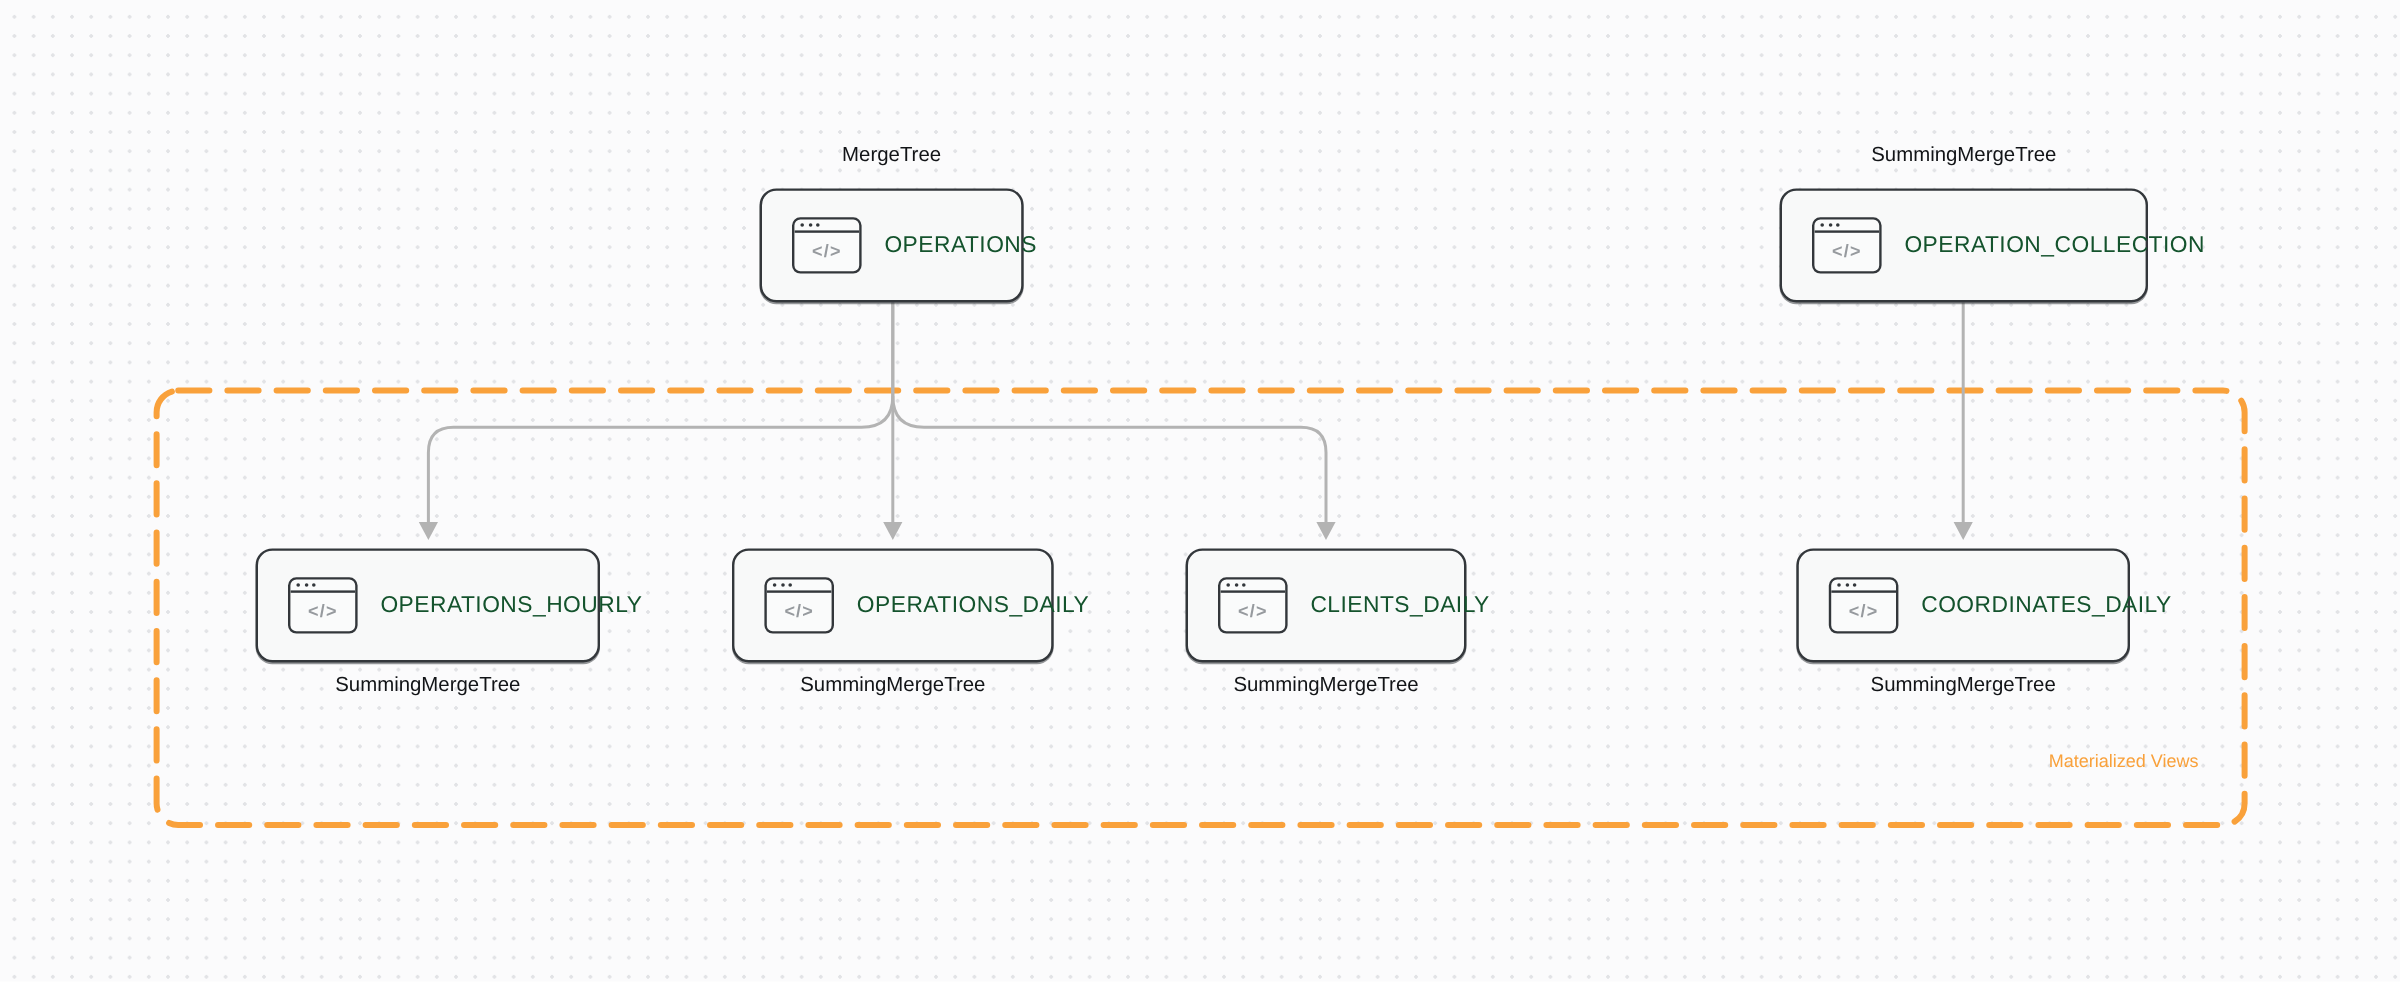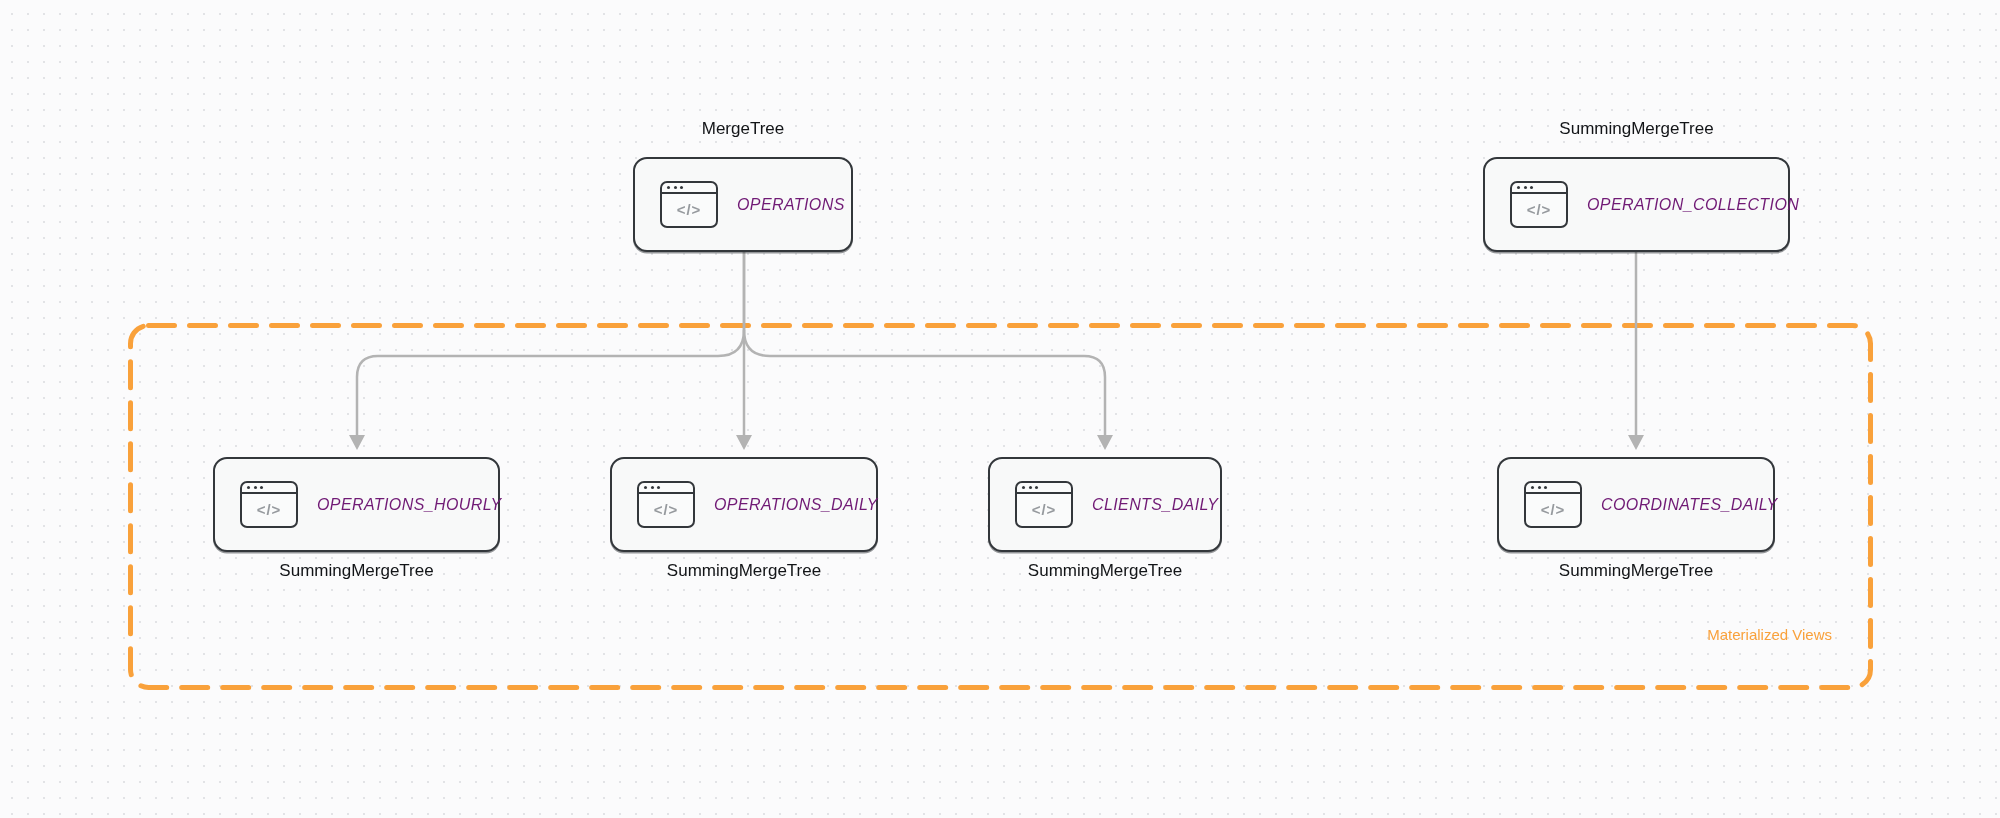--- a/index.html
+++ b/index.html
@@ -31,25 +31,24 @@
     border: 2.5px solid #33373B;
     border-radius: 14px;
     box-shadow: 0 1.5px 0 rgba(45,49,53,0.5);
     display: flex;
     align-items: center;
     padding-left: 25px;
     gap: 19px;
   }
 
   .node-title {
-    font-style: italic;
-    font-size: 16px;
+    font-size: 19px;
     font-weight: 500;
     letter-spacing: 0.4px;
-    color: #701a75;
+    color: #14532d;
     white-space: nowrap;
   }
 
   .engine-label {
     position: absolute;
     height: 26px;
     line-height: 26px;
     text-align: center;
     font-size: 17px;
     font-weight: 500;

